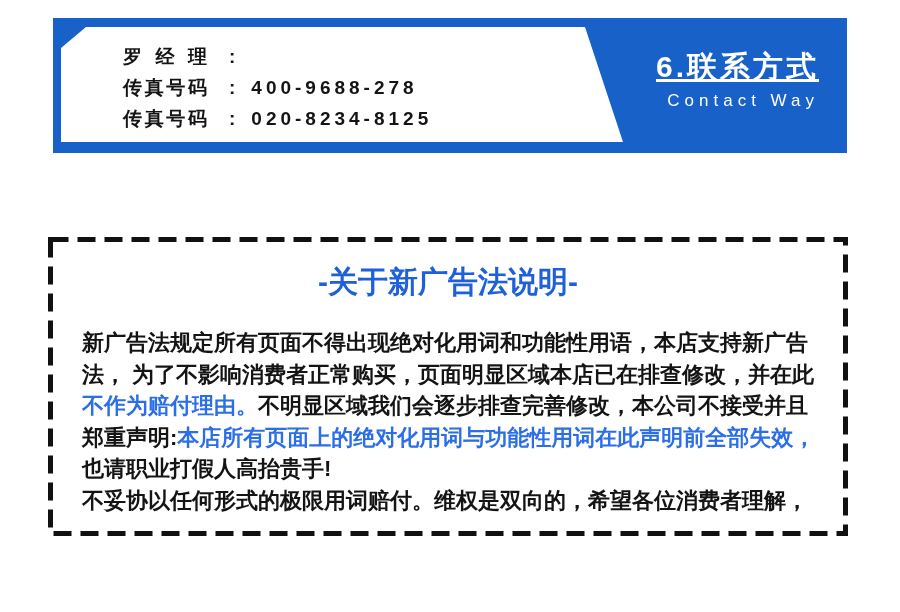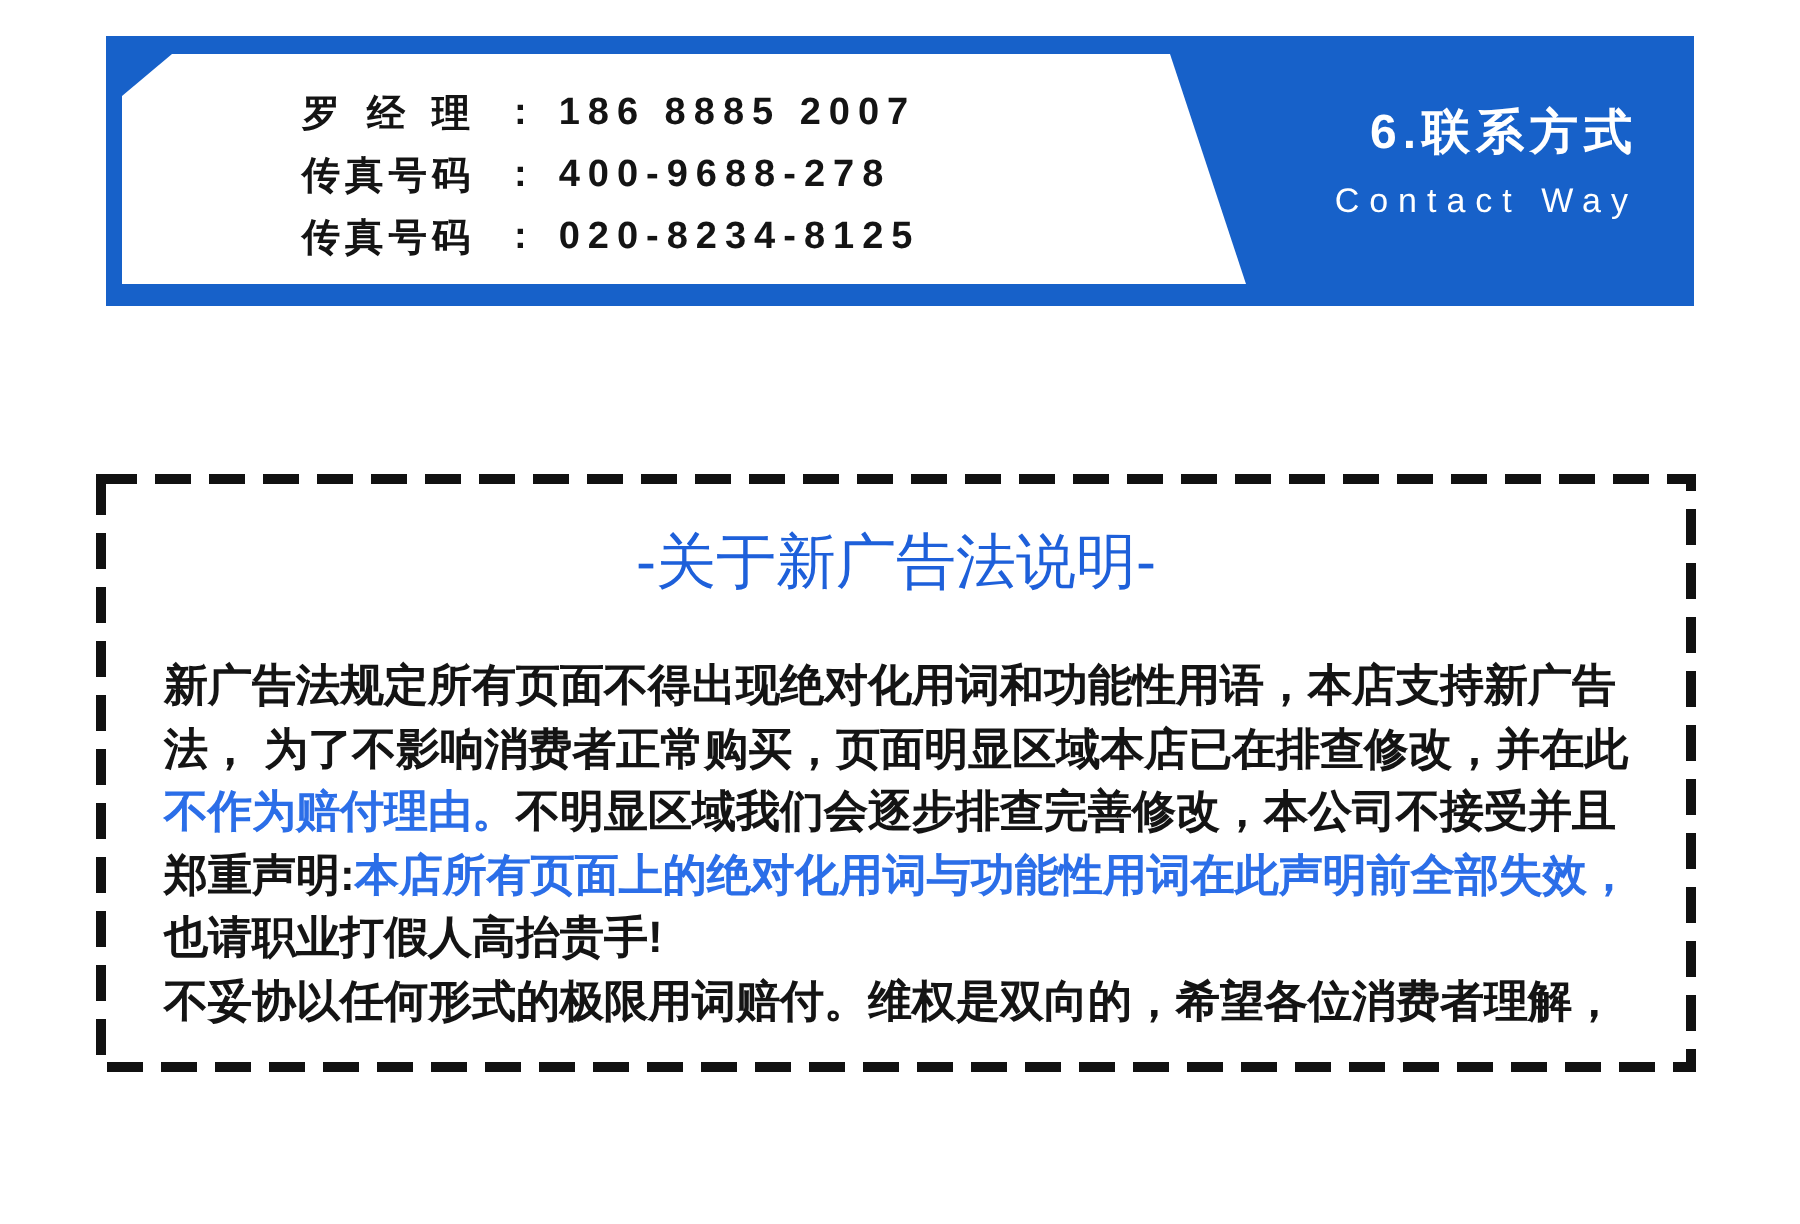--- a/index.html
+++ b/index.html
@@ -9,59 +9,58 @@
   }
 
   
   .banner{
     position:absolute;left:53px;top:18px;width:794px;height:135px;
     background:var(--banner-bg,#1761C9);
   }
   .contact-card{
     position:absolute;left:8px;top:9px;width:570px;height:115px;background:#ffffff;
     clip-path:polygon(0 21px,25px 0,524px 0,562px 115px,0 115px);
-    box-sizing:border-box;padding:14px 0 0 90px;
+    box-sizing:border-box;padding:14px 0 0 62px;
   }
   .contact-row{height:31px;display:flex;align-items:center;color:var(--ink,#141414);}
   .c-label{
     display:inline-block;width:84px;font-size:19px;font-weight:bold;
     text-align:justify;text-align-last:justify;letter-spacing:0;
   }
   .c-colon{font-size:19px;font-weight:bold;margin:0 16px 0 22px;}
   .c-value{font-size:19px;font-weight:bold;letter-spacing:4px;white-space:pre;}
 
   .section-head{position:absolute;right:28px;top:33px;text-align:right;color:#ffffff;}
-  .sec-title{font-size:24px;font-weight:bold;letter-spacing:3px;line-height:32px;}
+  .sec-title{font-size:30px;font-weight:bold;letter-spacing:3px;line-height:32px;text-decoration:underline;}
   .sec-sub{font-size:17px;font-weight:normal;letter-spacing:5px;margin-top:8px;}
 
   
   .disclaimer{position:absolute;left:48px;top:237px;width:800px;height:299px;}
   .dash-border{position:absolute;left:0;top:0;width:800px;height:299px;}
   .dash-border rect{fill:none;stroke:var(--dash,#111111);stroke-width:5;stroke-dasharray:18 9;}
   .disc-title{
     margin:28px 0 0 0;text-align:center;font-size:30px;line-height:34px;
-    font-weight:normal;color:var(--title-blue,#1E60DA);
+    font-weight:bold;color:var(--title-blue,#1E60DA);
   }
   .disc-body{
     margin:28px 0 0 34px;width:740px;font-size:22px;line-height:31.5px;
     color:var(--ink,#141414);font-weight:700;
   }
   .disc-body .accent{color:var(--accent,#2B6EE8);}
 </style>
 </head>
 <body>
 
 <div class="page">
 
   <header class="banner">
     <div class="contact-card">
       <div class="contact-row">
         <span class="c-label">罗经理</span>
         <span class="c-colon">:</span>
-        <span class="c-value">186 8885 2007</span>
       </div>
       <div class="contact-row">
         <span class="c-label">传真号码</span>
         <span class="c-colon">:</span>
         <span class="c-value">400-9688-278</span>
       </div>
       <div class="contact-row">
         <span class="c-label">传真号码</span>
         <span class="c-colon">:</span>
         <span class="c-value">020-8234-8125</span>

